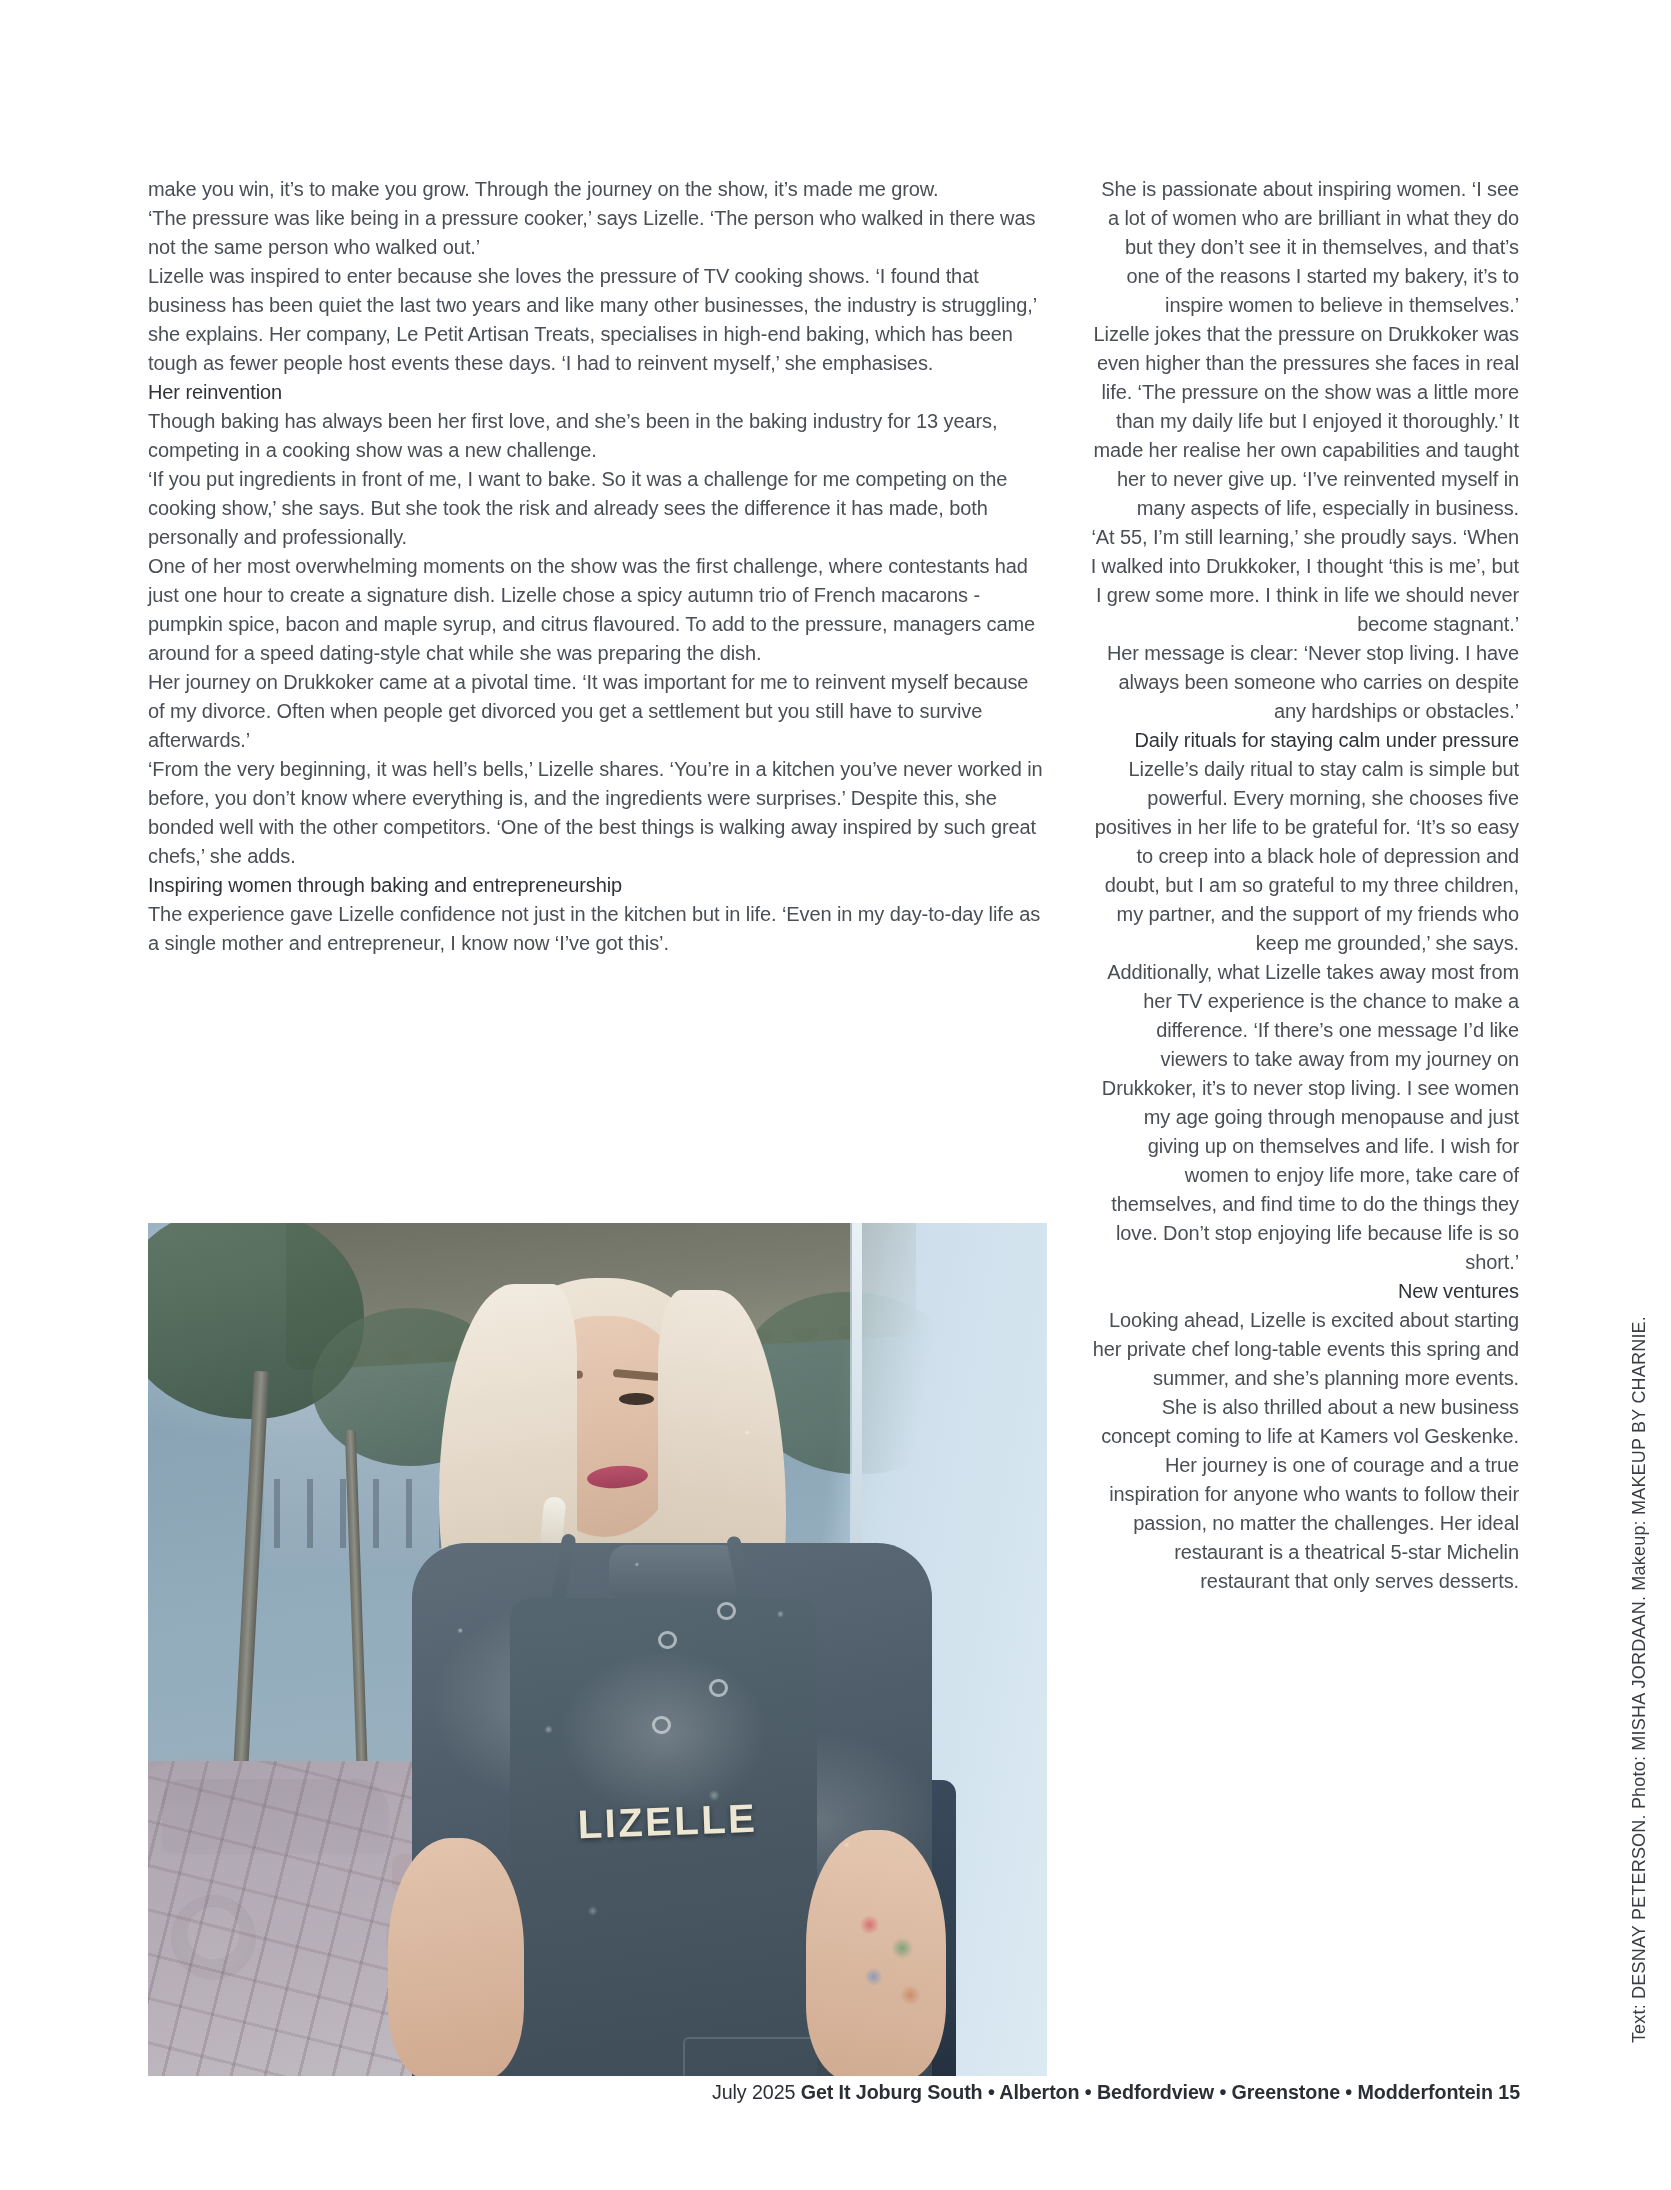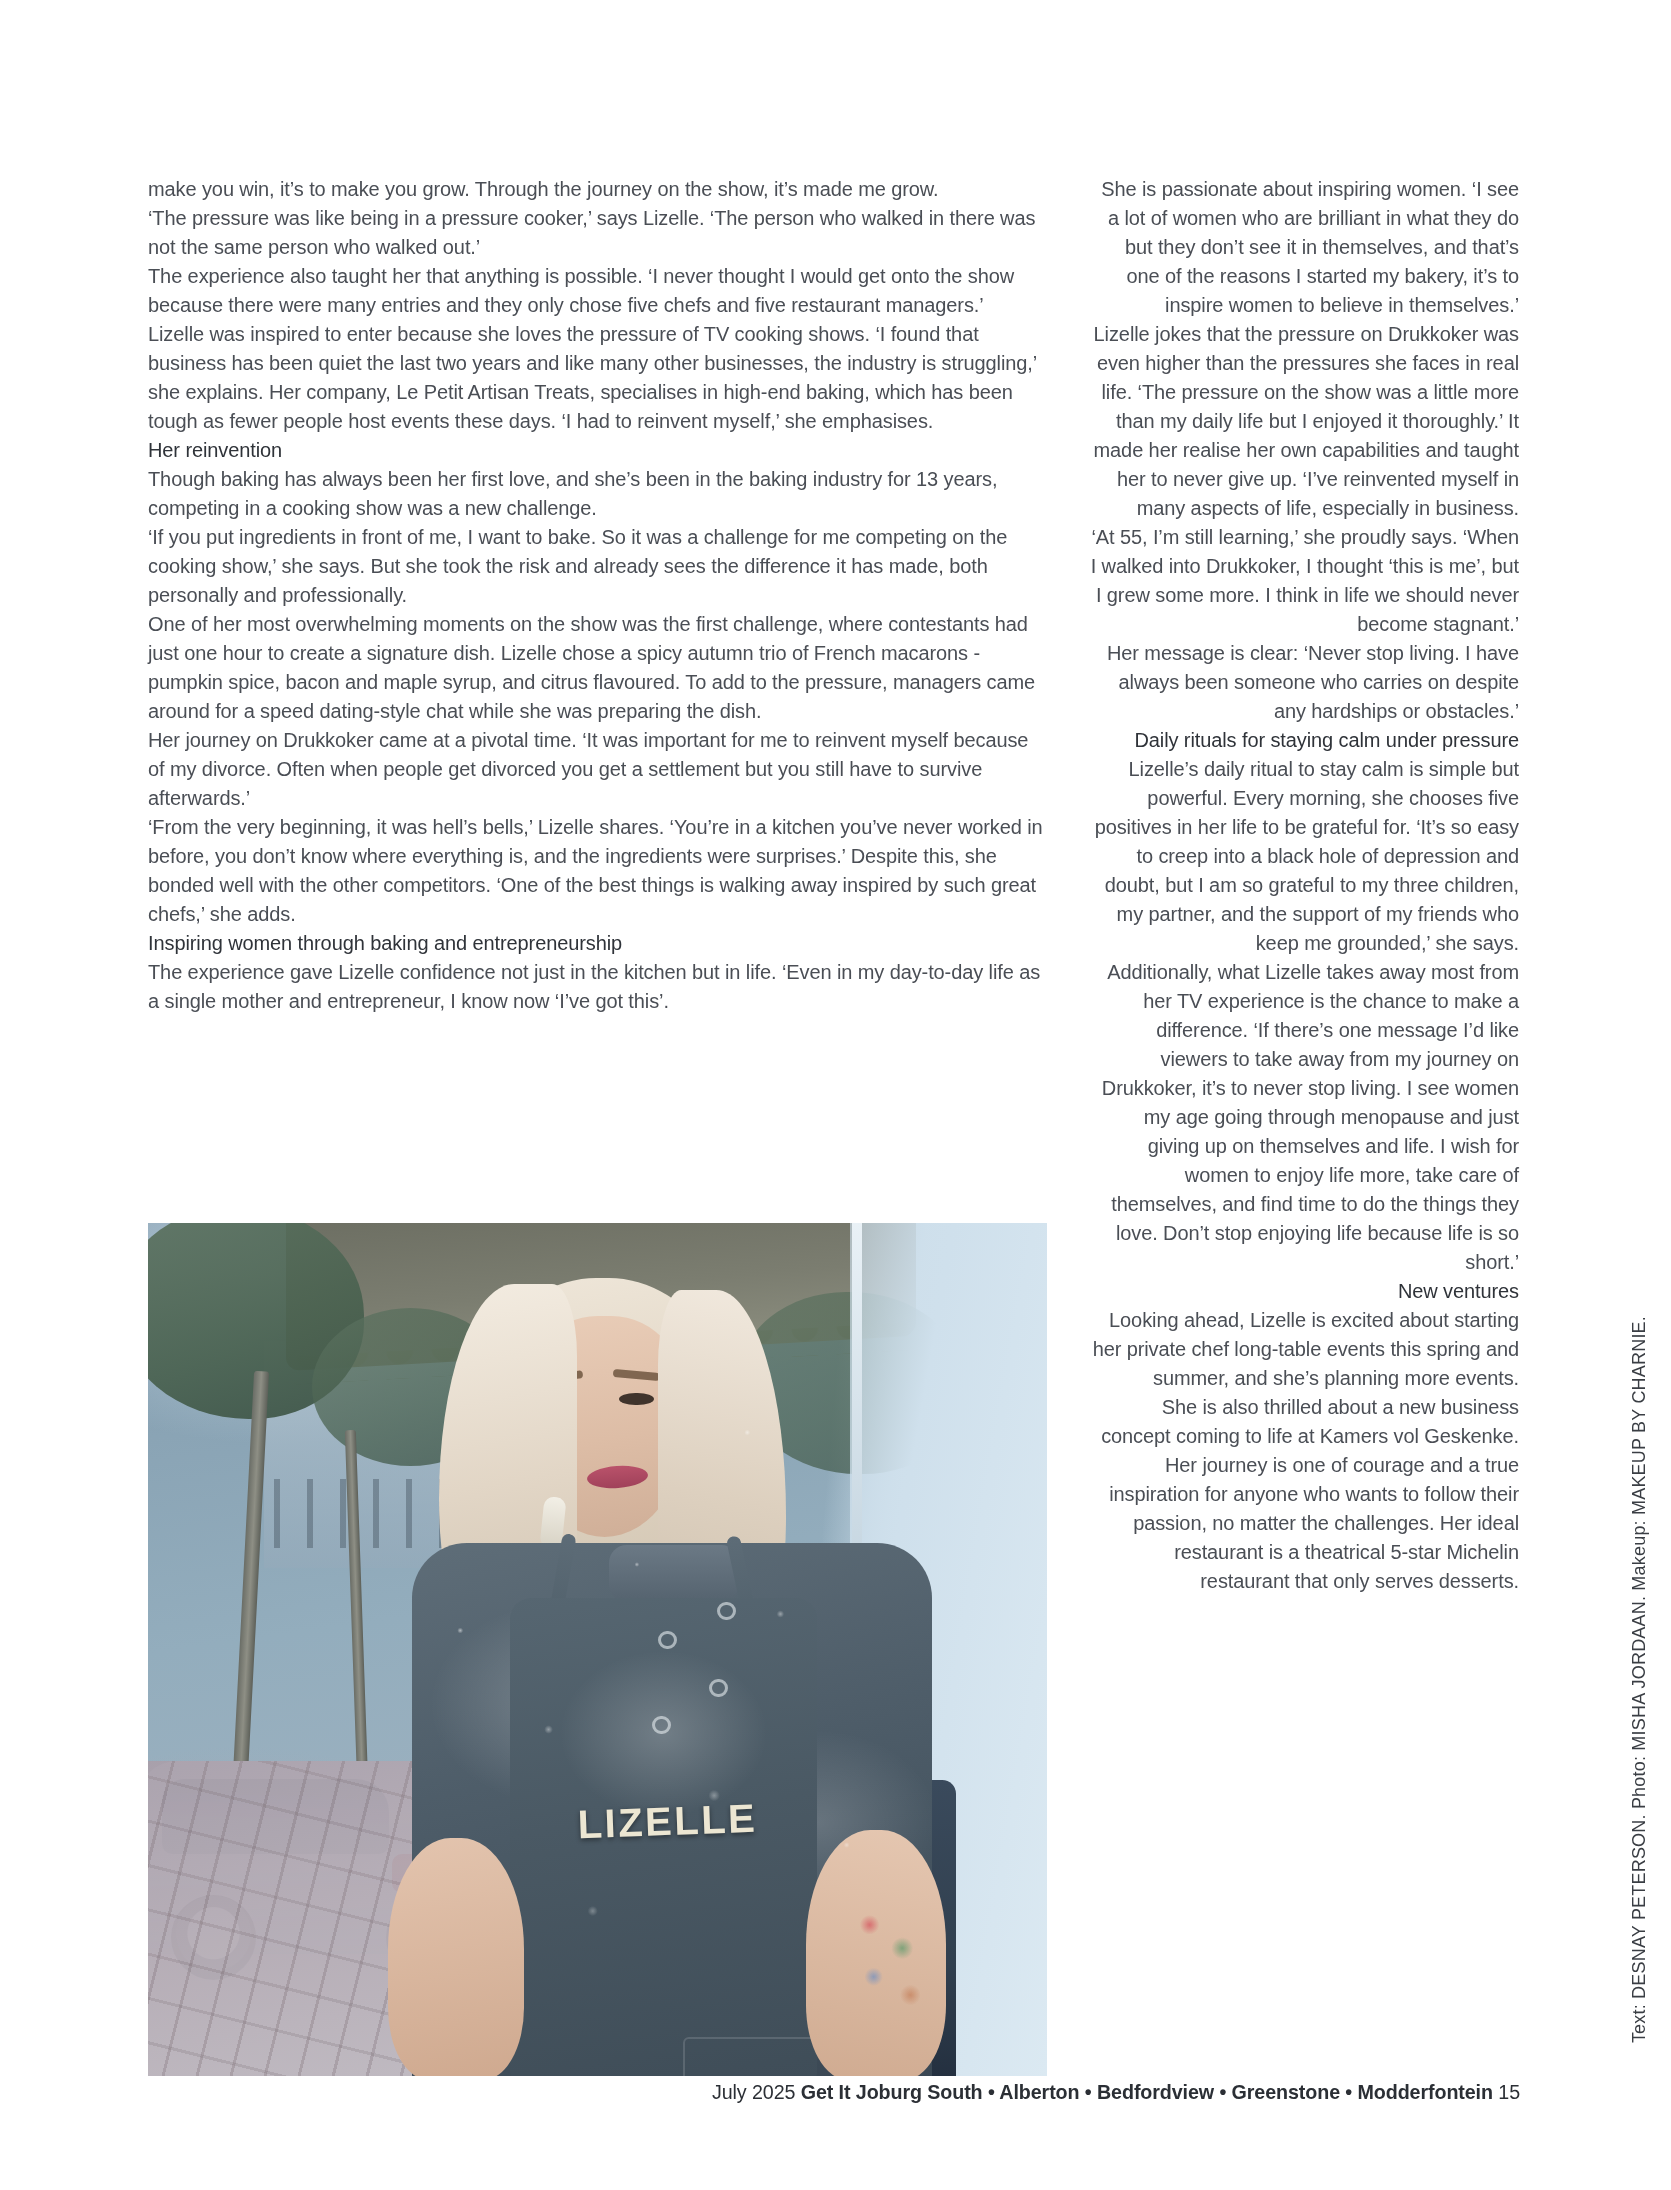--- a/index.html
+++ b/index.html
@@ -405,33 +405,32 @@
     right: 148px;
     bottom: 87px;
     text-align: right;
     font-size: 19.7px;
     color: #2b2f35;
     letter-spacing: -0.1px;
     white-space: nowrap;
   }
   .footer .f-date { font-weight: 400; }
   .footer .f-mast { font-weight: 700; }
-  .footer .f-page { font-weight: 400; }
+  .footer .f-page { font-weight: 700; }
 </style>
 </head>
 <body>
 
 <div class="page">
 
   <div class="columns">
 
     <div class="col col-left" id="col-left">
         <p>make you win, it’s to make you grow. Through the journey on the show, it’s made me grow.</p>
         <p>‘The pressure was like being in a pressure cooker,’ says Lizelle. ‘The person who walked in there was not the same person who walked out.’</p>
-        <p>The experience also taught her that anything is possible. ‘I never thought I would get onto the show because there were many entries and they only chose five chefs and five restaurant managers.’</p>
         <p>Lizelle was inspired to enter because she loves the pressure of TV cooking shows. ‘I found that business has been quiet the last two years and like many other businesses, the industry is struggling,’ she explains. Her company, Le Petit Artisan Treats, specialises in high-end baking, which has been tough as fewer people host events these days. ‘I had to reinvent myself,’ she emphasises.</p>
         <h3>Her reinvention</h3>
         <p>Though baking has always been her first love, and she’s been in the baking industry for 13 years, competing in a cooking show was a new challenge.</p>
         <p>‘If you put ingredients in front of me, I want to bake. So it was a challenge for me competing on the cooking show,’ she says. But she took the risk and already sees the difference it has made, both personally and professionally.</p>
         <p>One of her most overwhelming moments on the show was the first challenge, where contestants had just one hour to create a signature dish. Lizelle chose a spicy autumn trio of French macarons - pumpkin spice, bacon and maple syrup, and citrus flavoured. To add to the pressure, managers came around for a speed dating-style chat while she was preparing the dish.</p>
         <p>Her journey on Drukkoker came at a pivotal time. ‘It was important for me to reinvent myself because of my divorce. Often when people get divorced you get a settlement but you still have to survive afterwards.’</p>
         <p>‘From the very beginning, it was hell’s bells,’ Lizelle shares. ‘You’re in a kitchen you’ve never worked in before, you don’t know where everything is, and the ingredients were surprises.’ Despite this, she bonded well with the other competitors. ‘One of the best things is walking away inspired by such great chefs,’ she adds.</p>
         <h3>Inspiring women through baking and entrepreneurship</h3>
         <p>The experience gave Lizelle confidence not just in the kitchen but in life. ‘Even in my day-to-day life as a single mother and entrepreneur, I know now ‘I’ve got this’.</p>
       </div>

